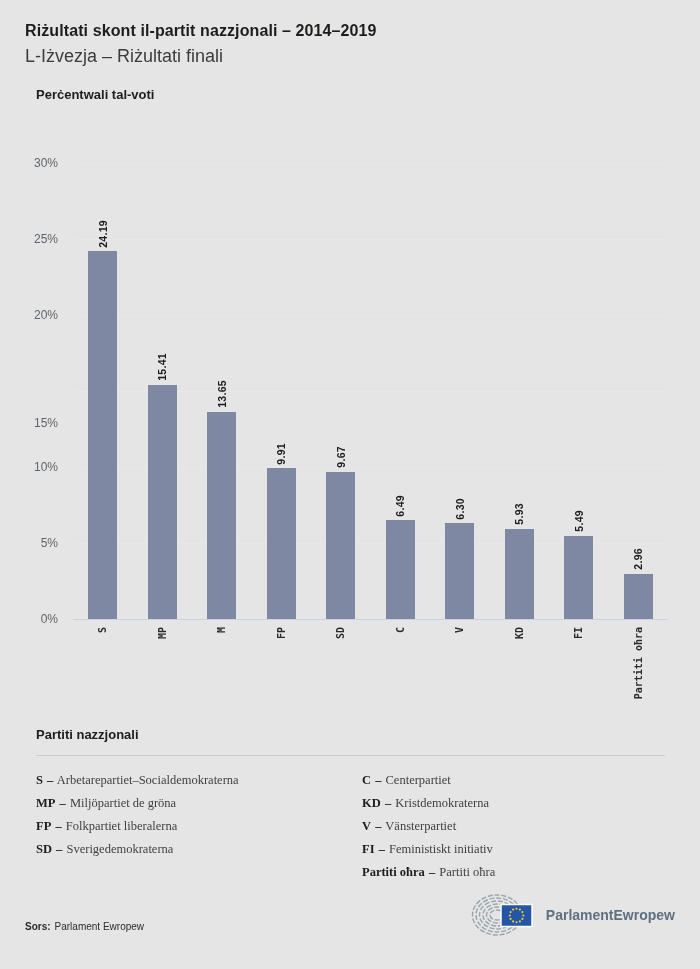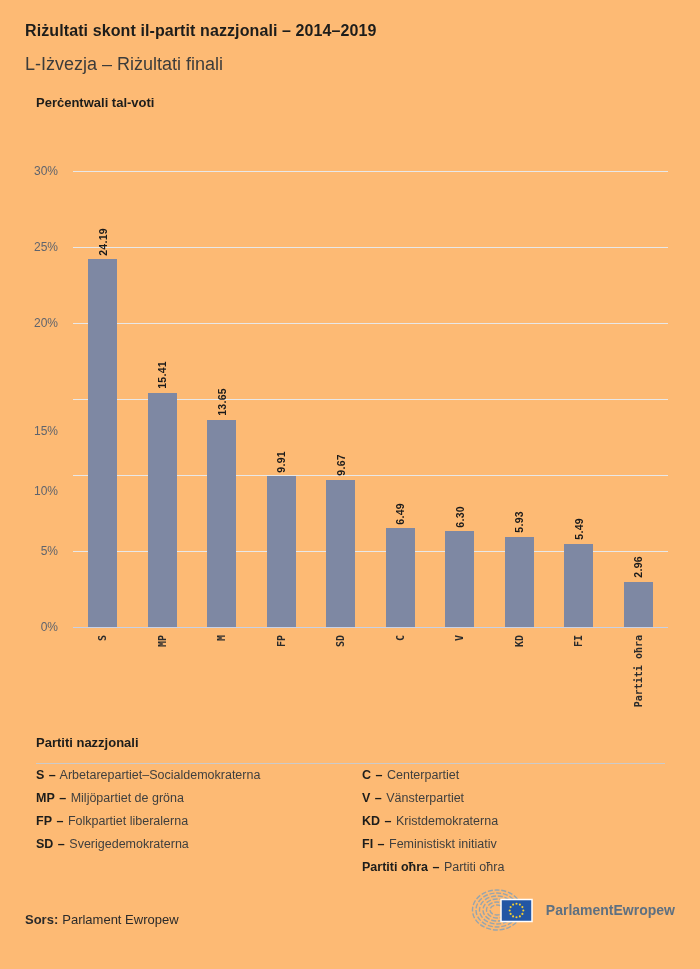--- a/index.html
+++ b/index.html
@@ -1,23 +1,23 @@
 <!DOCTYPE html>
 <html><head>
 <meta charset="utf-8">
 <style>
   * { margin: 0; padding: 0; box-sizing: border-box; }
   html, body { background: #ffffff; }
   body { font-family: "Liberation Sans", sans-serif; }
-  .page { width: 700px; height: 969px; position: relative; background: #fdba74; overflow: hidden; }
+  .page { width: 700px; height: 969px; position: relative; background: #e5e5e5; overflow: hidden; }
 
   
   .header { padding: 21px 25px 0 25px; }
   .title { font-size: 16px; font-weight: 700; color: #1d1d1b; line-height: 20px; letter-spacing: 0.1px; }
-  .subtitle { font-size: 18px; font-weight: 400; color: #3c3c3b; line-height: 22px; margin-top: 12px; }
+  .subtitle { font-size: 18px; font-weight: 400; color: #3c3c3b; line-height: 22px; margin-top: 4px; }
 
   
   .chart-heading { margin: 21px 0 0 36px; font-size: 13px; font-weight: 700; color: #1d1d1b; line-height: 14px; }
 
   
   .chart-wrap { margin: 61px 32px 0 73px; position: relative; }
   .plot { position: relative; height: 456px; }
   .gridline { position: absolute; left: 0; right: 0; height: 1px; background: #e8e8e8; }
   .gridline.zero { background: #c8d1e5; height: 1px; }
   .ytick { position: absolute; left: -15px; transform: translate(-100%, -50%); font-size: 12px; color: #5f646d; white-space: nowrap; }
@@ -27,28 +27,28 @@
   .bar-value { font-size: 10.5px; font-weight: 700; color: #1a1a1a; letter-spacing: 0.3px; margin-bottom: 4px; }
   .bar-rect { width: 29px; }
   .xlabels { display: flex; height: 92px; padding-top: 8px; }
   .xlabel-cell { flex: 1; display: flex; justify-content: center; align-items: flex-start; }
   .xlabel { font-family: "DejaVu Sans Mono", monospace; font-size: 10px; font-weight: 700; color: #2b2b2b; }
 
   
   .legend { margin: 16px 35px 0 36px; }
   .legend-title { font-size: 13px; font-weight: 700; color: #1d1d1b; line-height: 15px; }
   .legend-divider { margin-top: 13px; border: none; border-top: 1px solid #cbcbcb; height: 0; }
-  .legend-cols { margin-top: 0; display: grid; grid-template-columns: 326px 1fr; }
+  .legend-cols { margin-top: 13px; display: grid; grid-template-columns: 326px 1fr; font-family: Liberation Serif, serif; }
   .legend-row { font-size: 12.5px; line-height: 23px; color: #3f3f3e; }
   .legend-abbr, .legend-sep { font-weight: 700; color: #1d1d1b; }
   .legend-sep { margin: 0 1px; }
 
   
   .footer { margin: 8px 25px 0 25px; display: flex; justify-content: space-between; align-items: flex-end; }
-  .source { font-size: 13px; color: #2b2b2b; padding-bottom: 6px; }
+  .source { font-size: 10px; color: #2b2b2b; padding-bottom: 6px; }
   .source-label { font-weight: 700; margin-right: 4px; }
   .logo { display: flex; align-items: center; }
   .logo-text { margin-left: 8px; font-size: 14px; font-weight: 700; color: #5e7081; line-height: 16px; display: flex; flex-direction: row; }
 </style>
 </head>
 <body>
 
 <div class="page">
 
   <div class="header">
@@ -62,21 +62,21 @@
     <div class="plot" id="plot">
         <div class="gridline" style="top: 0px;"></div>
         <div class="ytick" style="top: 0px;">30%</div>
         <div class="gridline" style="top: 76px;"></div>
         <div class="ytick" style="top: 76px;">25%</div>
         <div class="gridline" style="top: 152px;"></div>
         <div class="ytick" style="top: 152px;">20%</div>
         <div class="gridline" style="top: 228px;"></div>
         <div class="ytick" style="top: 228px; margin-top: 32px;">15%</div>
         <div class="gridline" style="top: 304px;"></div>
-        <div class="ytick" style="top: 320px;">10%</div>
+        <div class="ytick" style="top: 304px;">10%</div>
         <div class="gridline" style="top: 380px;"></div>
         <div class="ytick" style="top: 380px;">5%</div>
         <div class="gridline zero" style="top: 456px;"></div>
         <div class="ytick" style="top: 456px;">0%</div>
         <div class="bars">
           <div class="bar-col">
             <div class="vtext bar-value">24.19</div>
             <div class="bar-rect" style="height: 367.688px; background: rgb(126, 136, 163);"></div>
           </div>
           <div class="bar-col">
@@ -156,22 +156,22 @@
     <div class="legend-divider"></div>
     <div class="legend-cols">
       <div class="legend-col" id="legend-col-0">
           <div class="legend-row"><span class="legend-abbr">S</span> <span class="legend-sep">–</span> <span class="legend-name">Arbetarepartiet–Socialdemokraterna</span></div>
           <div class="legend-row"><span class="legend-abbr">MP</span> <span class="legend-sep">–</span> <span class="legend-name">Miljöpartiet de gröna</span></div>
           <div class="legend-row"><span class="legend-abbr">FP</span> <span class="legend-sep">–</span> <span class="legend-name">Folkpartiet liberalerna</span></div>
           <div class="legend-row"><span class="legend-abbr">SD</span> <span class="legend-sep">–</span> <span class="legend-name">Sverigedemokraterna</span></div>
         </div>
       <div class="legend-col" id="legend-col-1">
           <div class="legend-row"><span class="legend-abbr">C</span> <span class="legend-sep">–</span> <span class="legend-name">Centerpartiet</span></div>
+          <div class="legend-row"><span class="legend-abbr">KD</span> <span class="legend-sep">–</span> <span class="legend-name">Kristdemokraterna</span></div>
           <div class="legend-row"><span class="legend-abbr">V</span> <span class="legend-sep">–</span> <span class="legend-name">Vänsterpartiet</span></div>
-          <div class="legend-row"><span class="legend-abbr">KD</span> <span class="legend-sep">–</span> <span class="legend-name">Kristdemokraterna</span></div>
           <div class="legend-row"><span class="legend-abbr">FI</span> <span class="legend-sep">–</span> <span class="legend-name">Feministiskt initiativ</span></div>
           <div class="legend-row"><span class="legend-abbr">Partiti oħra</span> <span class="legend-sep">–</span> <span class="legend-name">Partiti oħra</span></div>
         </div>
     </div>
   </div>
 
   <div class="footer">
     <div class="source">
       <span class="source-label">Sors:</span><span>Parlament Ewropew</span>
     </div>

